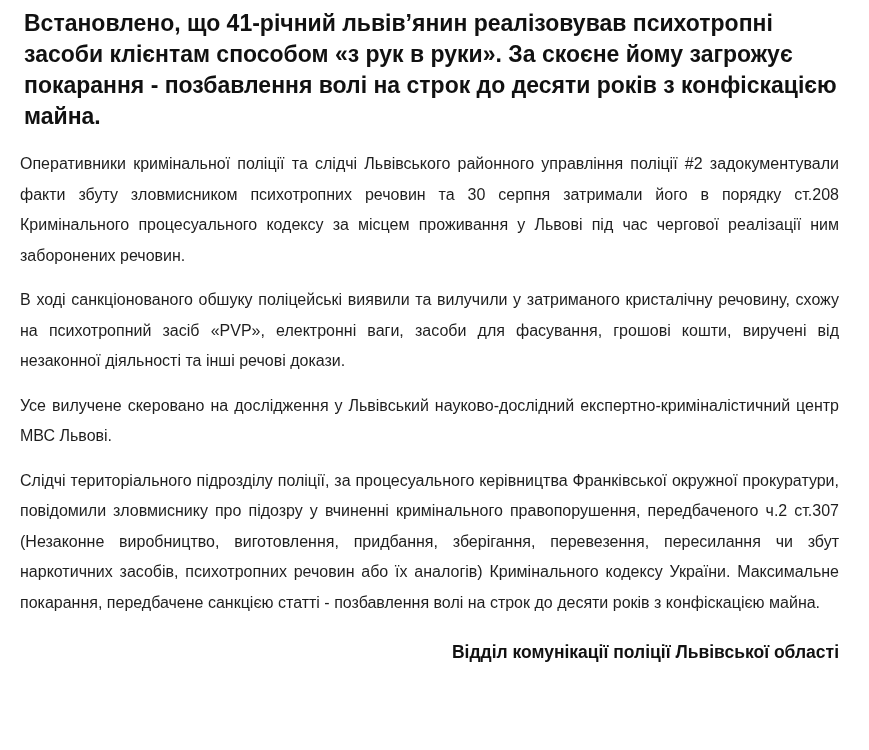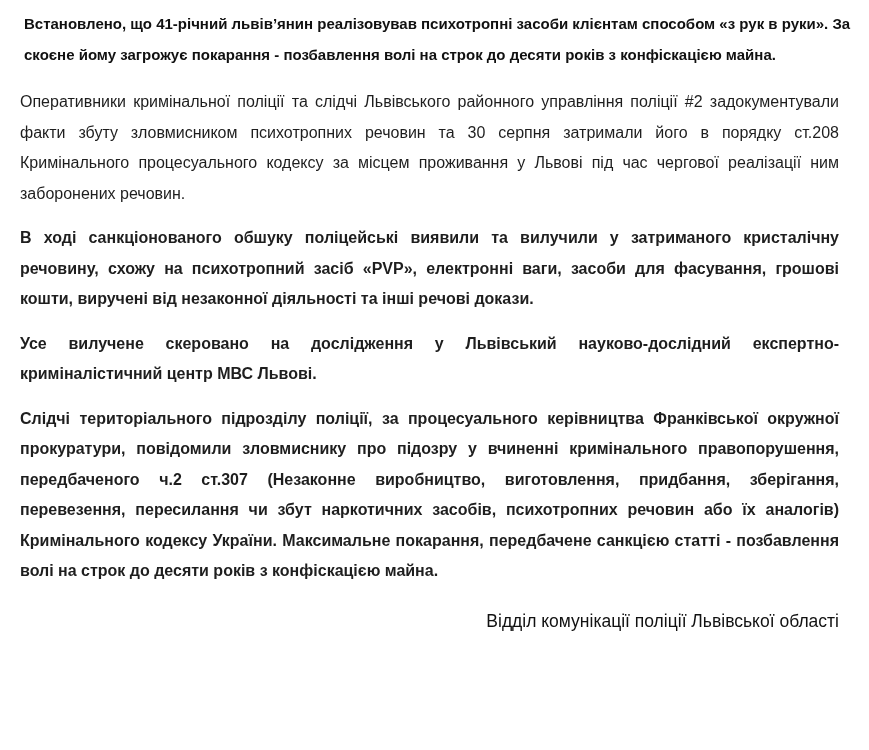--- a/index.html
+++ b/index.html
@@ -14,41 +14,41 @@
     position: relative;
     width: 869px;
     height: 750px;
     box-sizing: border-box;
     padding: 0 30px 0 20px;
   }
   .lead {
     margin: 0;
     padding-top: 8px;
     font-weight: bold;
-    font-size: 15px;
+    font-size: 23px;
     line-height: 31px;
     color: #111111;
     text-align: left;
     padding-left: 4px;
     width: 830px;
   }
   .para {
     margin: 0;
     font-size: 16px;
     line-height: 30.5px;
     color: #1e1e1e;
     text-align: justify;
     width: 819px;
   }
   .para.p1 { margin-top: 17px; }
-  .para.gap { margin-top: 14px; font-weight: bold; }
+  .para.gap { margin-top: 14px; }
   .signature {
     margin: 0;
     margin-top: 19px;
-    font-weight: normal;
+    font-weight: bold;
     font-size: 17.5px;
     line-height: 30px;
     color: #111111;
     text-align: right;
     width: 819px;
   }
 </style>
 </head>
 <body>
 

